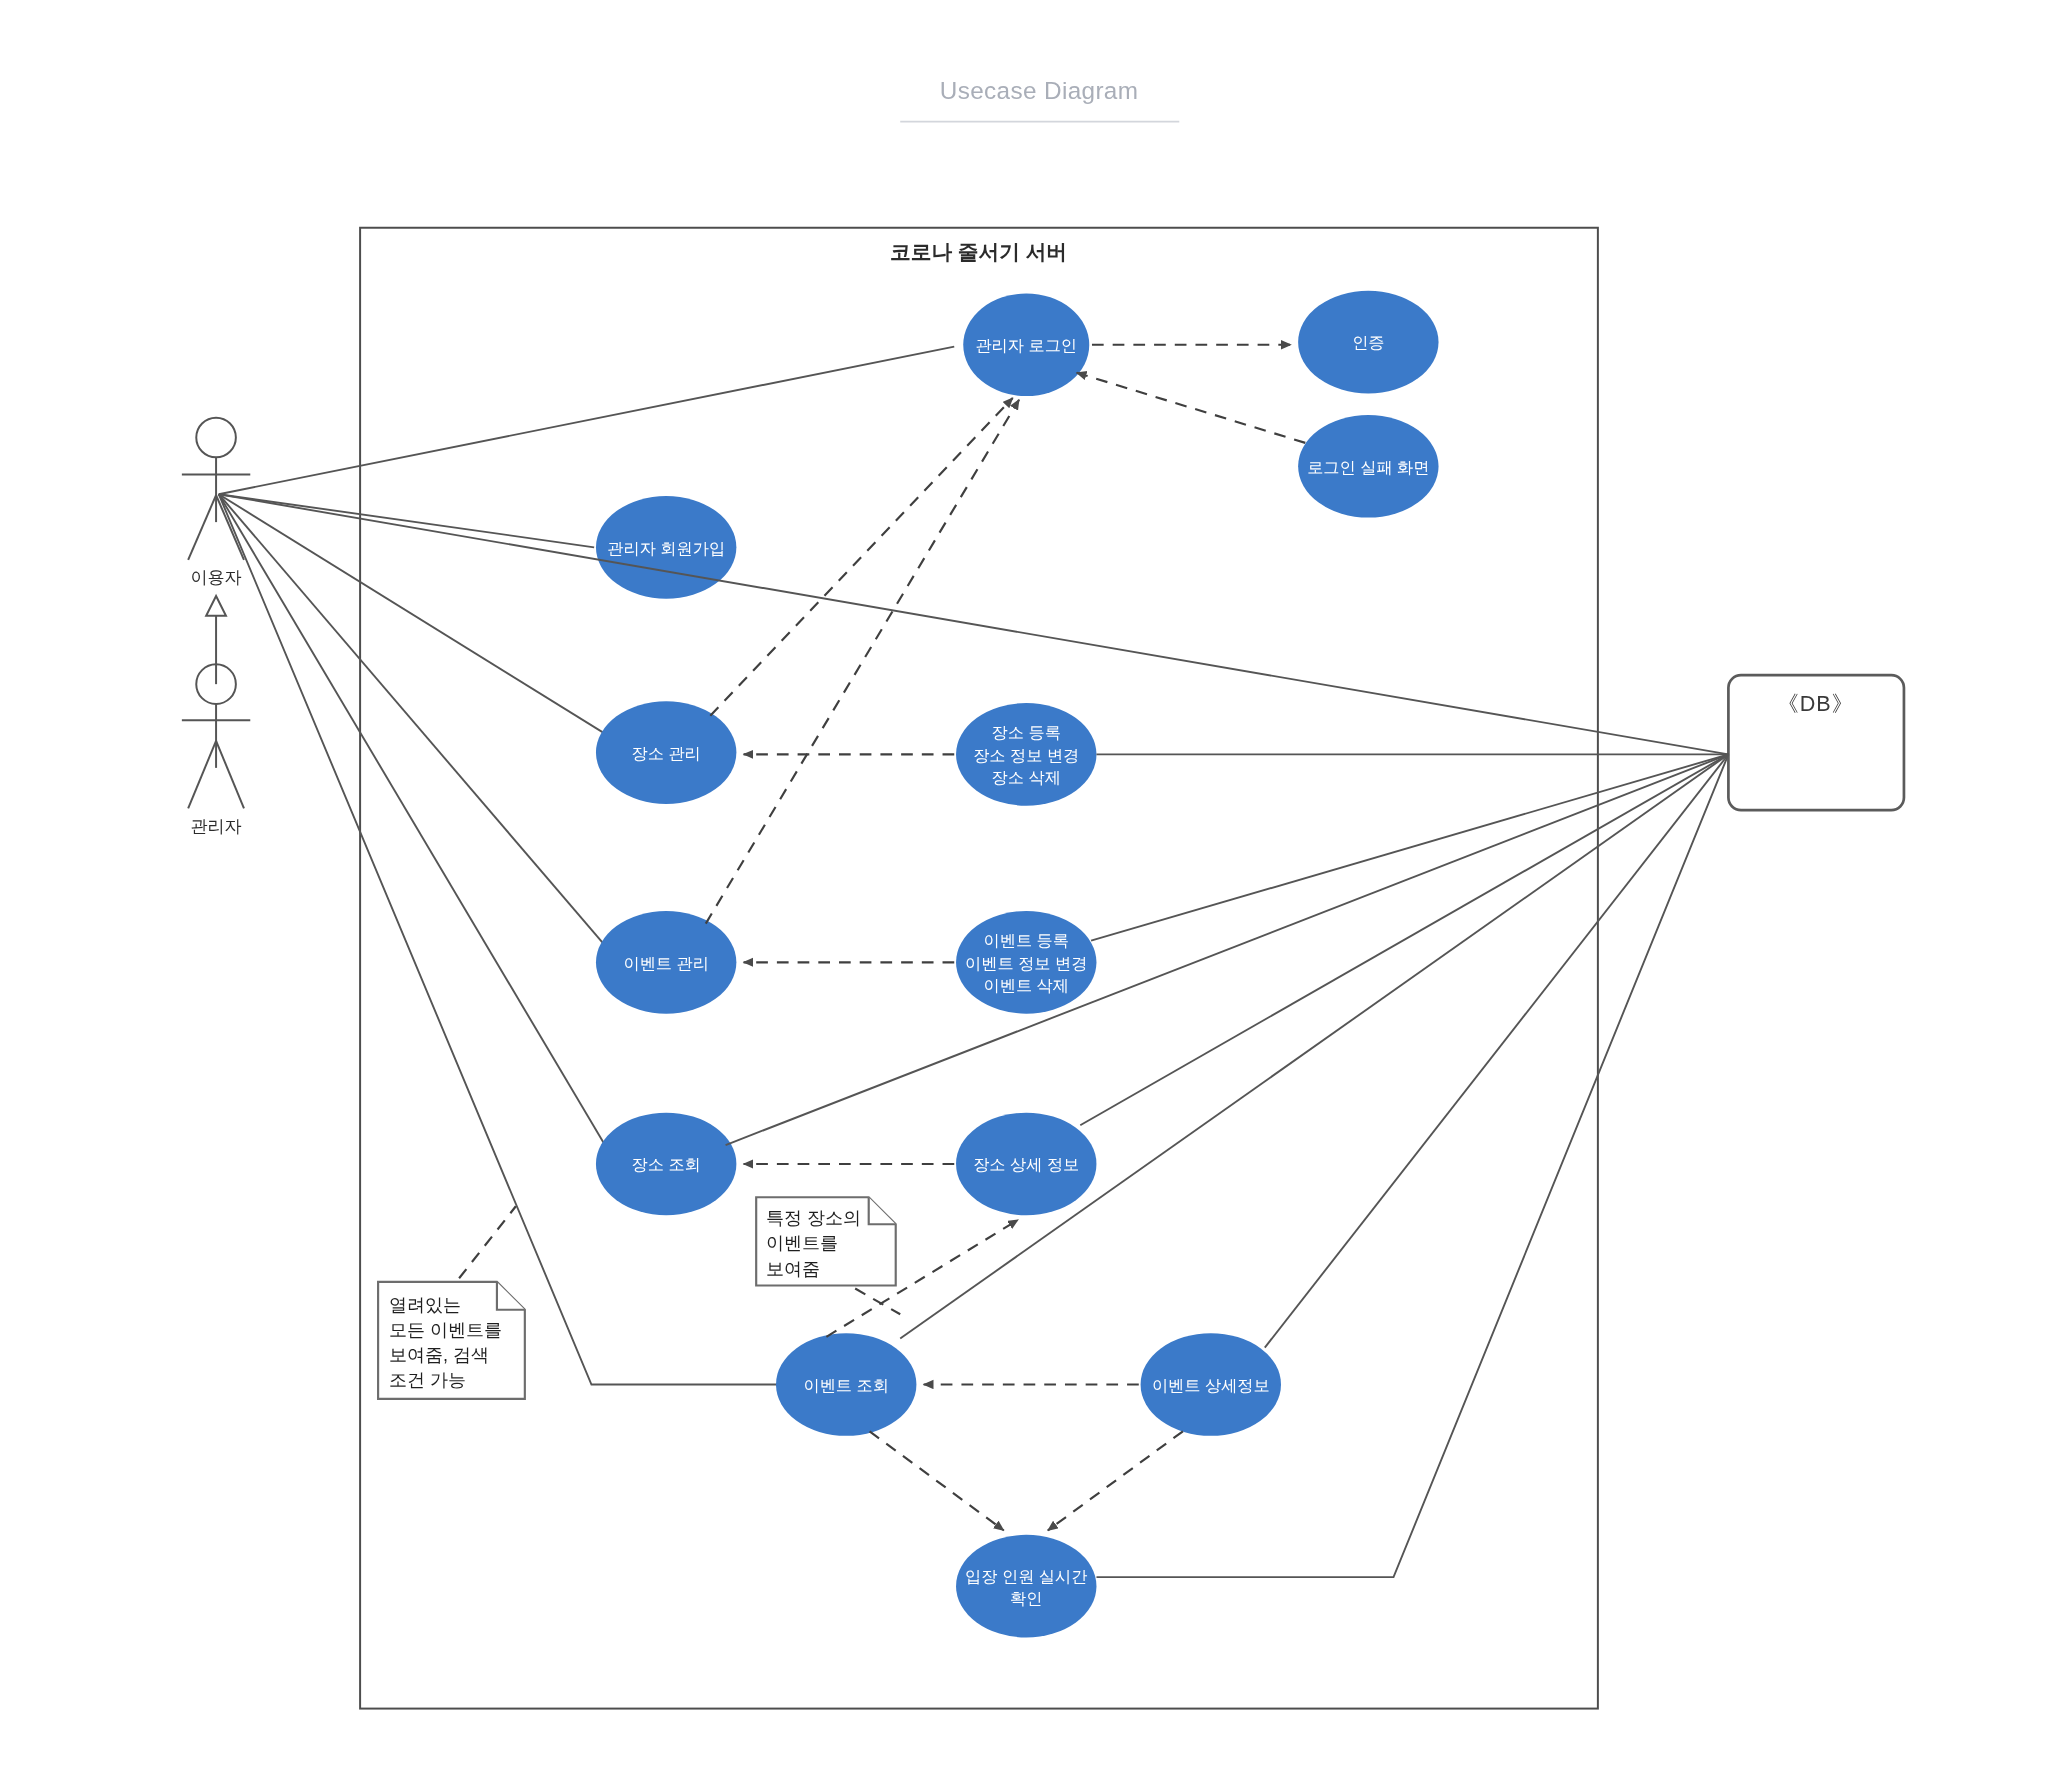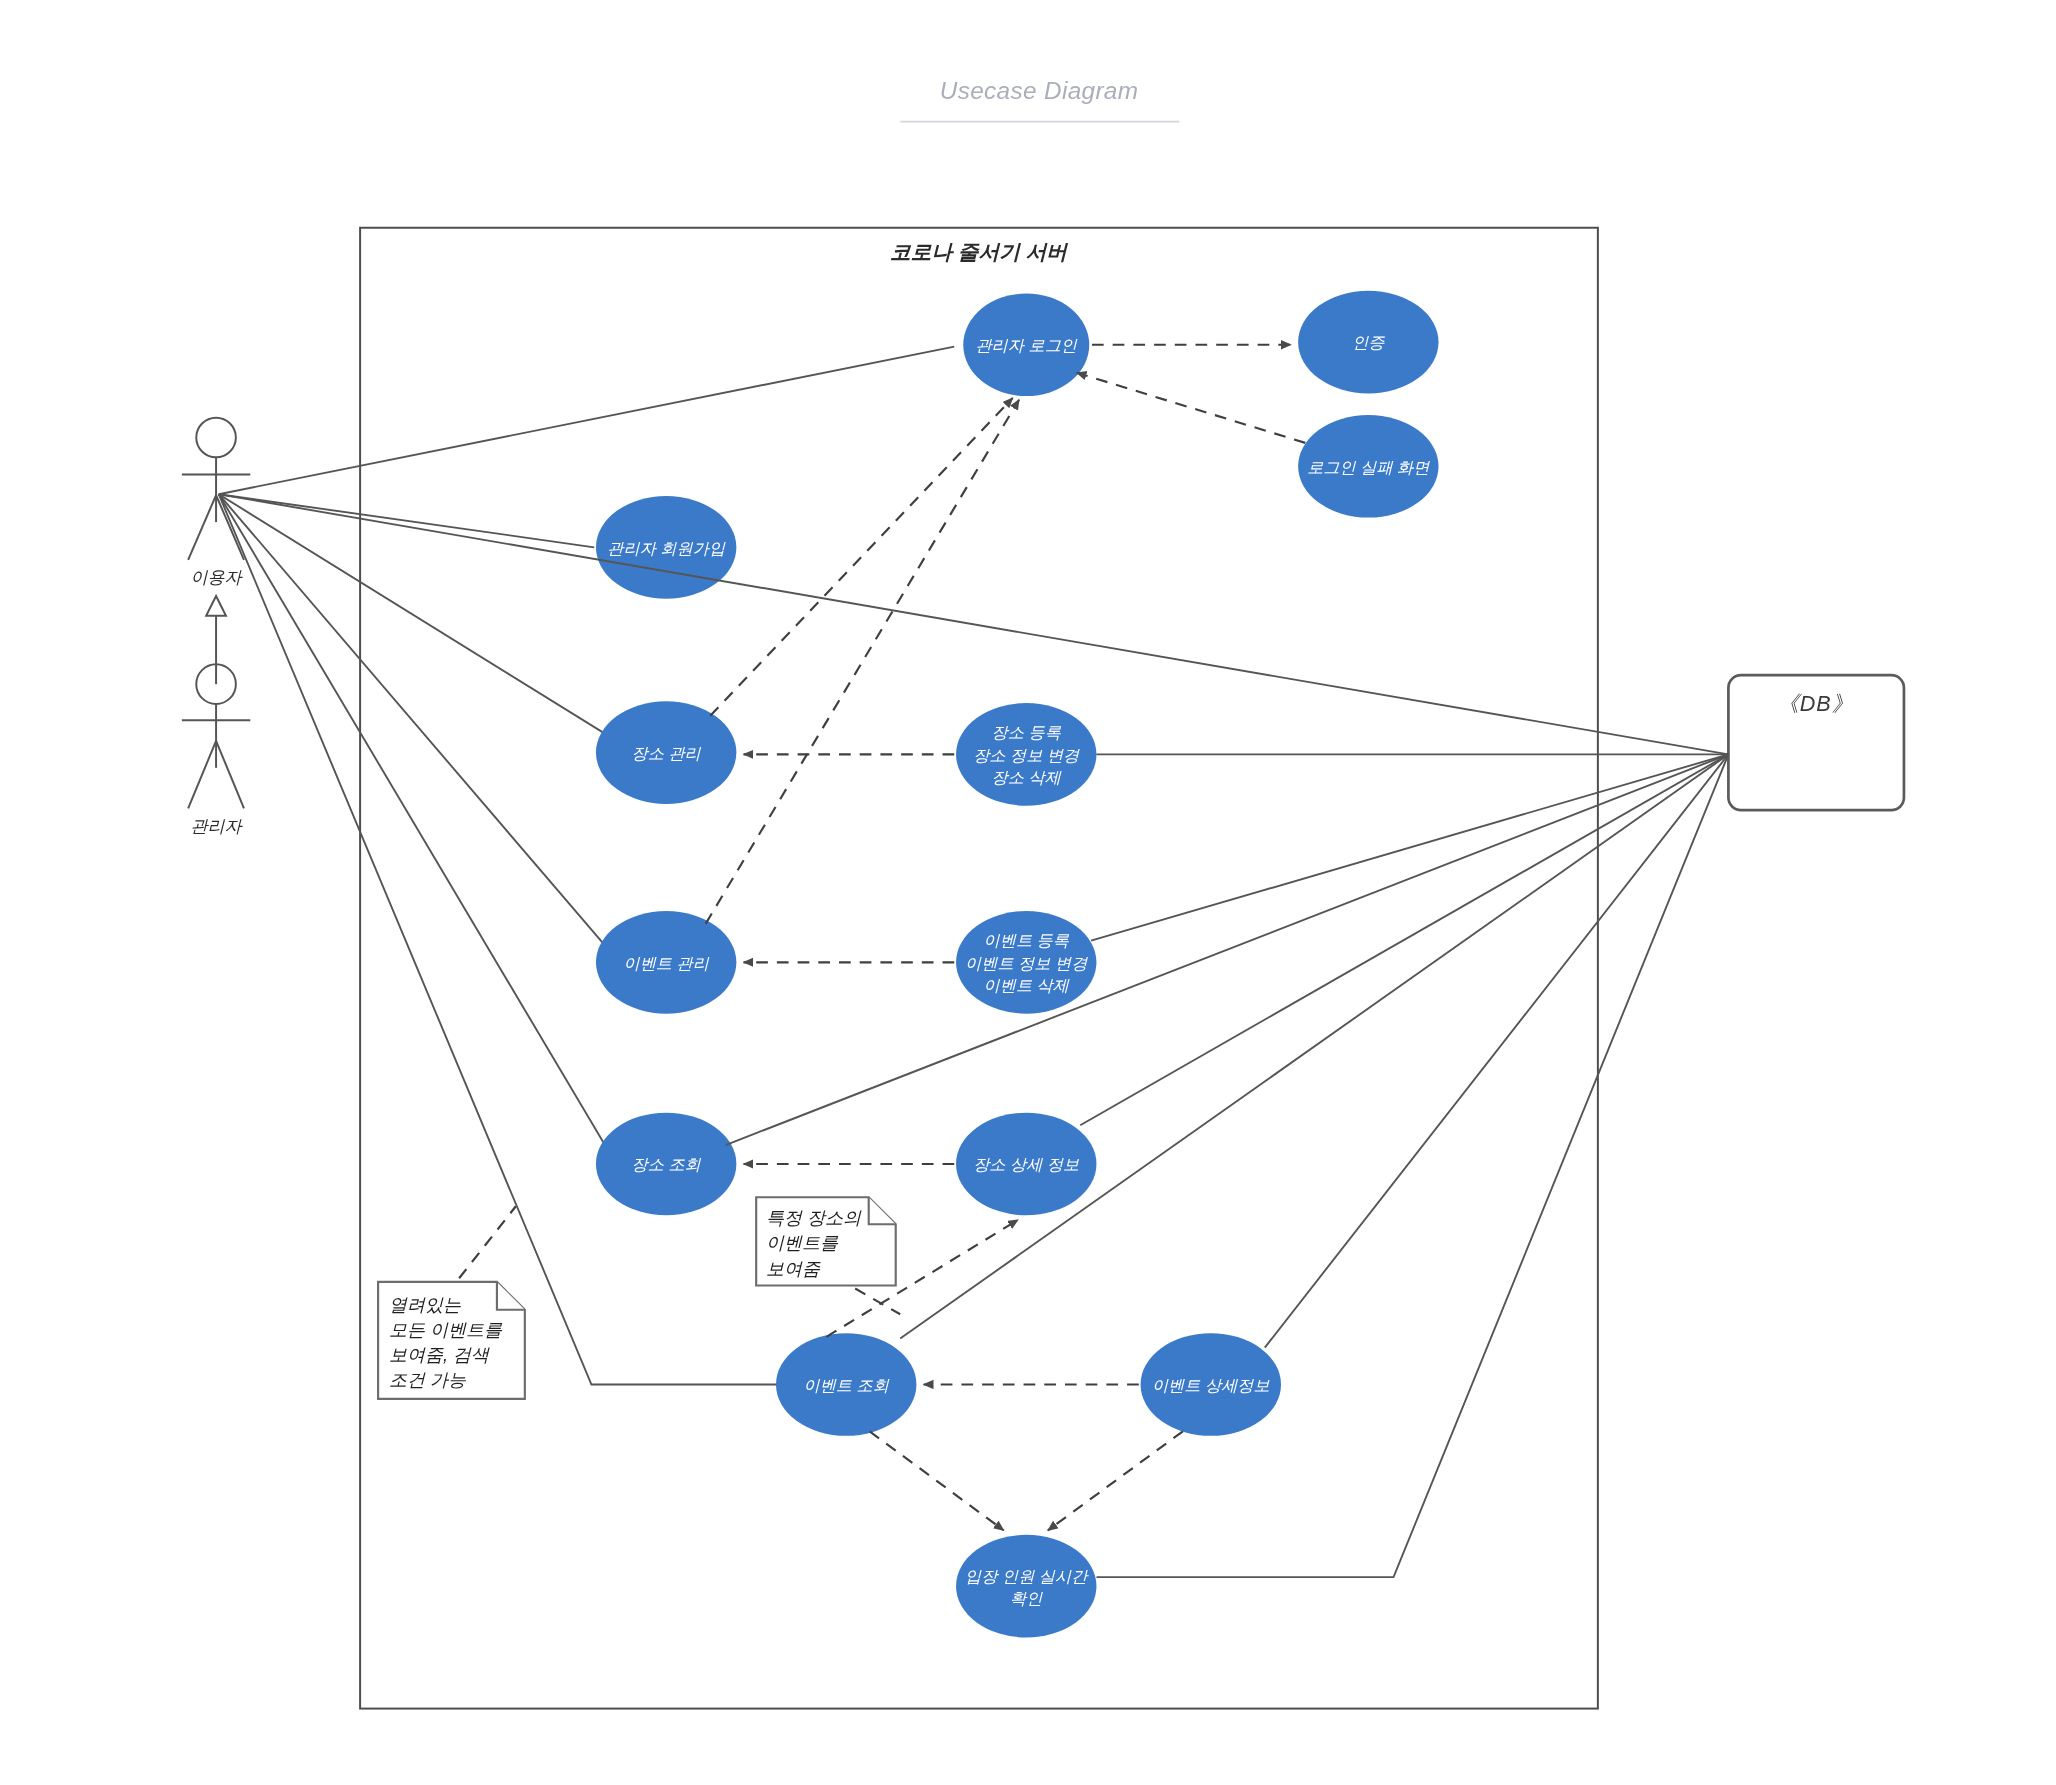--- a/index.html
+++ b/index.html
@@ -2,21 +2,21 @@
 <html style="font-size:14.4px"><head>
 <meta charset="utf-8">
 <style>
   html,body{margin:0;padding:0;background:#ffffff;}
   body{
     width:2057px;height:1786px;
     font-family:"Liberation Sans","DejaVu Sans",sans-serif;
     -webkit-font-smoothing:antialiased;
     overflow:hidden;
   }
-  #canvas{position:relative;width:1954px;height:1786px;font-style:italic;}
+  #canvas{position:relative;width:1954px;height:1786px;}
   svg#diagram{position:absolute;top:0;left:0;width:2057px;height:1786px;}
 
   .title-text{
     font-size:27px;fill:#a9aeb8;letter-spacing:.4px;
   }
   .title-rule{stroke:#d3d6dc;stroke-width:2;}
 
   .boundary{fill:none;stroke:#4d4d4d;stroke-width:2.2;}
   .boundary-label{font-size:23px;font-weight:bold;fill:#2b2b2b;}
 

